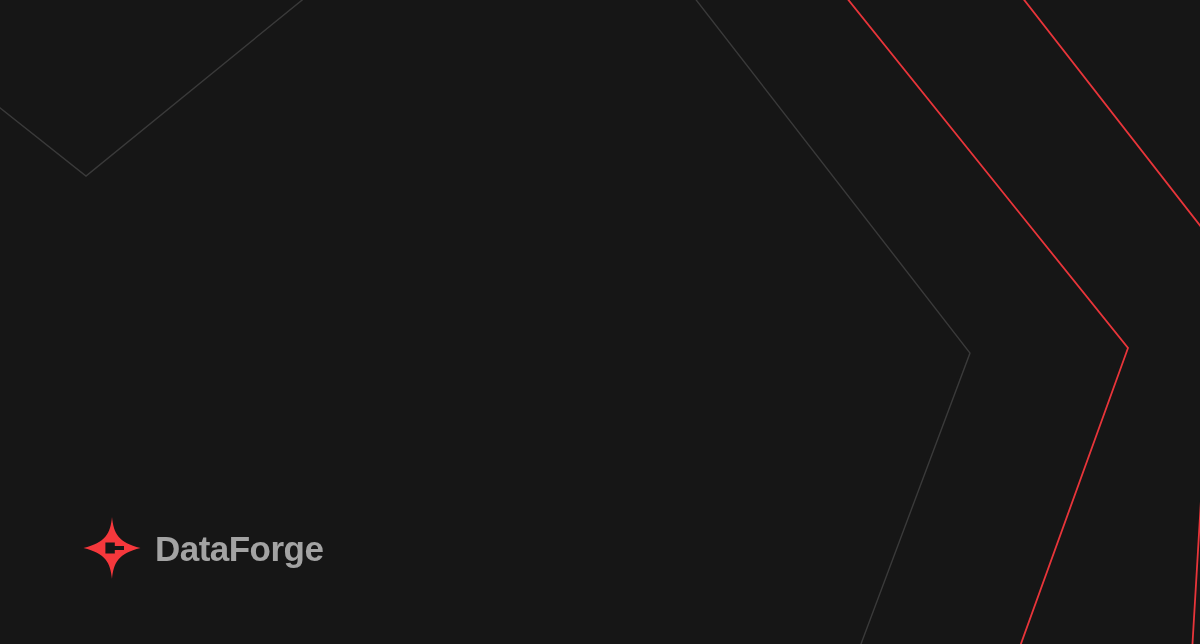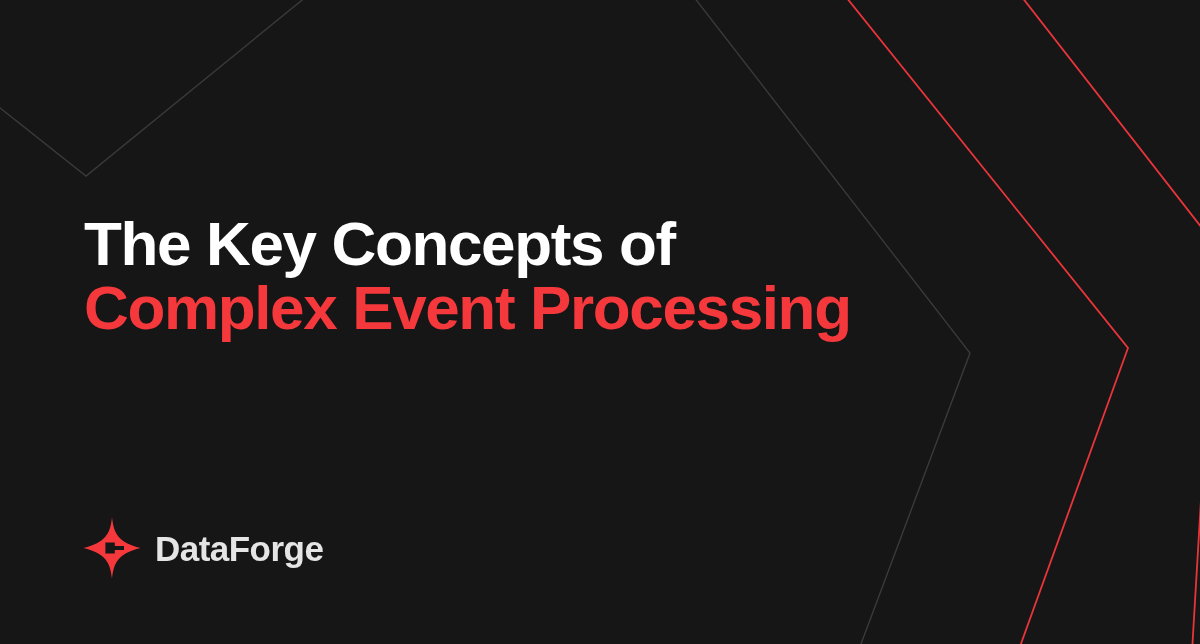--- a/index.html
+++ b/index.html
@@ -51,45 +51,41 @@
     align-items: center;
     gap: 13px;
   }
   .brand-mark {
     width: 60px;
     height: 64px;
     display: block;
     flex: 0 0 auto;
   }
   .brand-name {
-    color: #e5e5e5;
+    color: #a3a3a3;
     font-size: 35px;
     font-weight: 700;
     letter-spacing: -0.015em;
     line-height: 1;
   }
 </style>
 </head>
 <body>
 
 <div id="canvas">
 
   <svg id="bg-decor" viewBox="0 0 1200 644">
     <polyline points="312,-8 86,176 -10,100" fill="none" stroke="#3A3A3A" stroke-width="1.4"></polyline>
     <polyline points="690,-8 970,353 858,652" fill="none" stroke="#3A3A3A" stroke-width="1.4"></polyline>
     <polyline points="842,-8 1128,348 1018,652" fill="none" stroke="#E8353A" stroke-width="1.8"></polyline>
     <polyline points="1018,-8 1216,246 1192,652" fill="none" stroke="#E8353A" stroke-width="1.8"></polyline>
   </svg>
 
   <div id="content">
 
-    <h1 class="headline">
-      <span class="headline-line line-primary">The Key Concepts of</span>
-      <span class="headline-line line-accent">Complex Event Processing</span>
-    </h1>
 
     <div class="brand">
       <svg class="brand-mark" viewBox="0 0 60 64">
         <path d="M30 1
                  C31.6 17.5 36.6 26.6 58.5 32
                  C36.6 37.4 31.6 46.5 30 63
                  C28.4 46.5 23.4 37.4 1.5 32
                  C23.4 26.6 28.4 17.5 30 1 Z" fill="#F5383C"></path>
         <path d="M23.4 26.4 h9.4 v3.6 h9.2 v4.0 h-9.2 v3.6 h-9.4 z" fill="#161616"></path>
       </svg>

